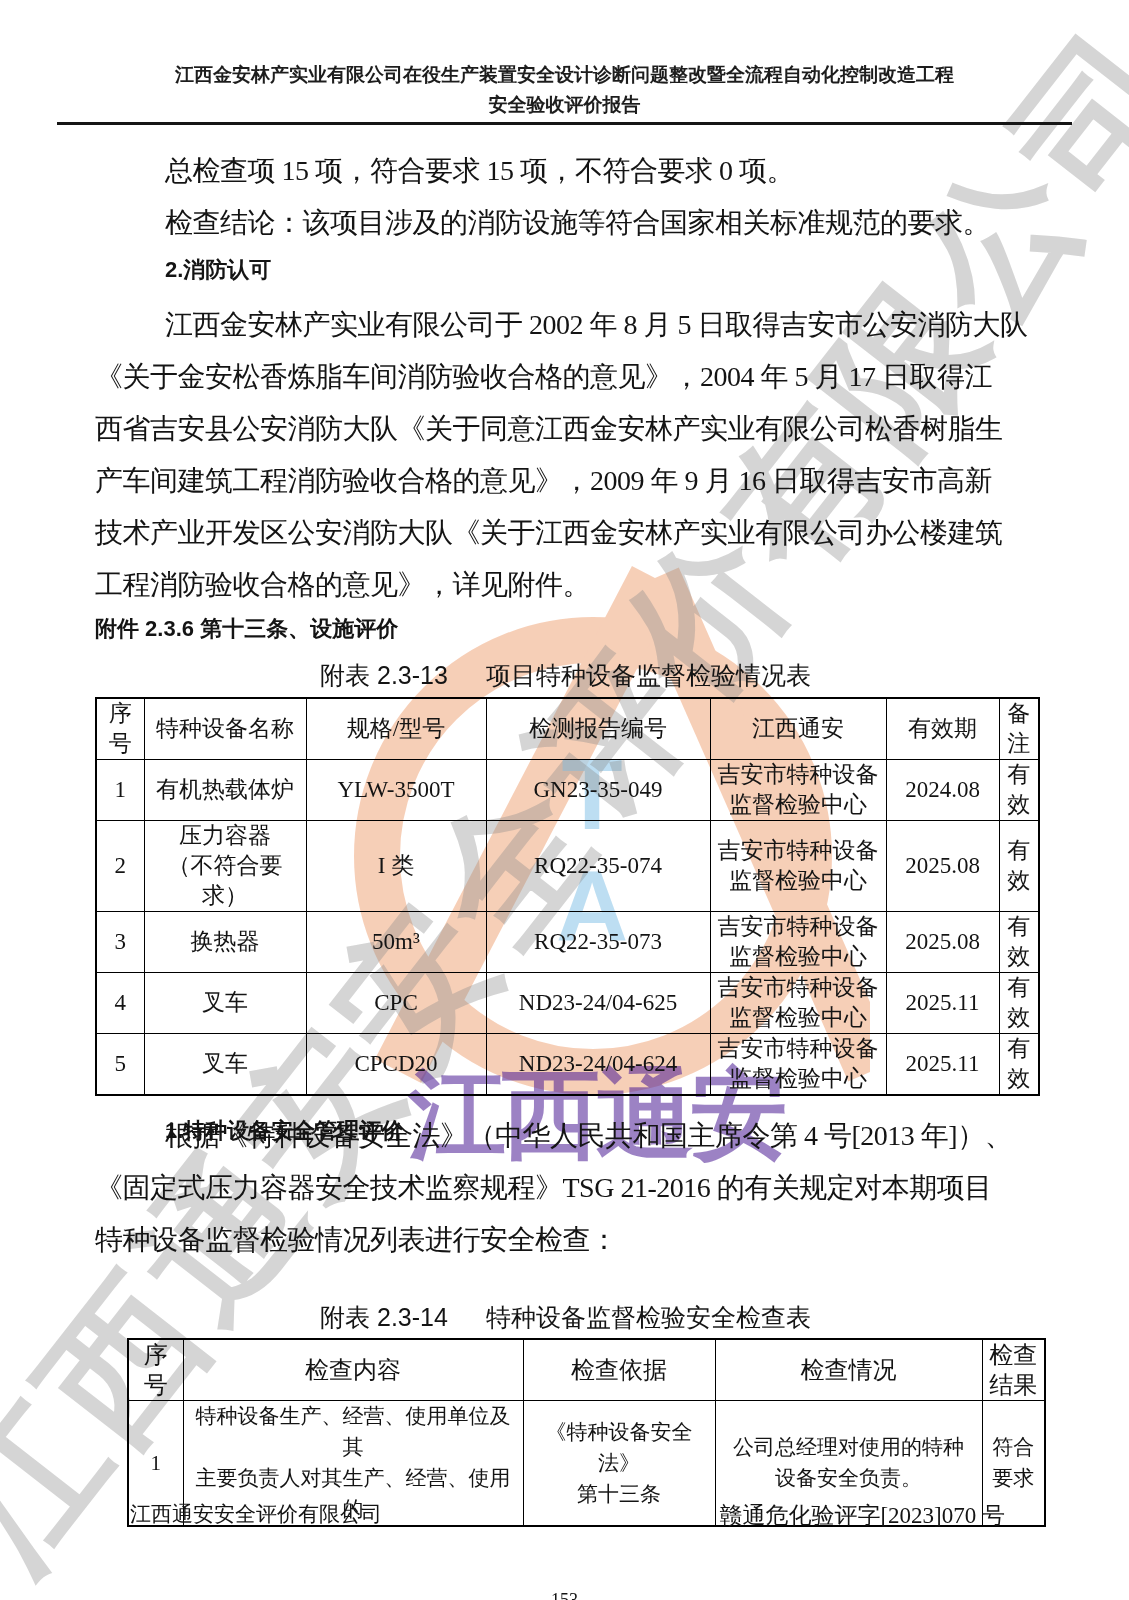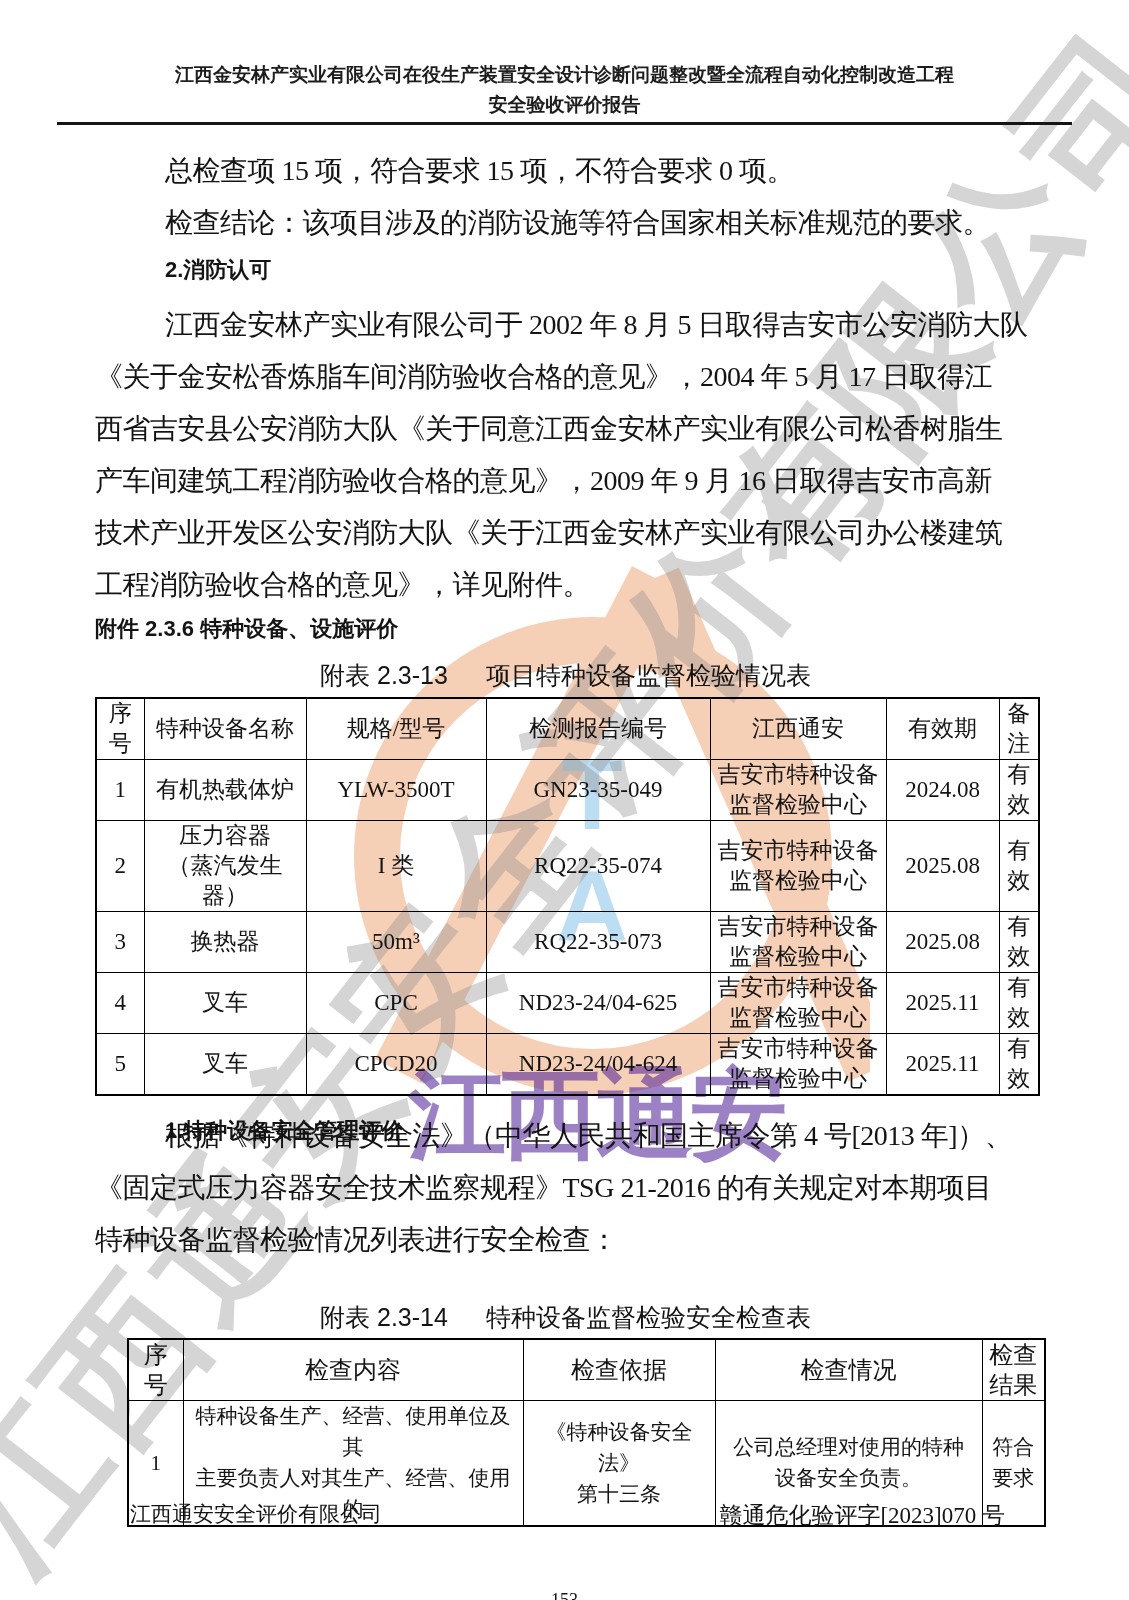--- a/index.html
+++ b/index.html
@@ -96,21 +96,21 @@
 
   <div class="abs bodyblock" style="top:299px;">
     <div class="bline indent">江西金安林产实业有限公司于 2002 年 8 月 5 日取得吉安市公安消防大队</div>
     <div class="bline">《关于金安松香炼脂车间消防验收合格的意见》，2004 年 5 月 17 日取得江</div>
     <div class="bline">西省吉安县公安消防大队《关于同意江西金安林产实业有限公司松香树脂生</div>
     <div class="bline">产车间建筑工程消防验收合格的意见》，2009 年 9 月 16 日取得吉安市高新</div>
     <div class="bline">技术产业开发区公安消防大队《关于江西金安林产实业有限公司办公楼建筑</div>
     <div class="bline">工程消防验收合格的意见》，详见附件。</div>
   </div>
 
-  <div class="abs bodyblock h-sans" style="top:609px;">附件 2.3.6 特种设备、设施评价</div>
+  <div class="abs bodyblock h-sans" style="top:609px;">附件 2.3.6 第十三条、设施评价</div>
 
   <div class="abs caption" style="top:658px;">
     <span class="capno">附表 2.3-13</span><span>项目特种设备监督检验情况表</span>
   </div>
 
   <table id="table1" class="abs doc" style="left:95px;top:697px;width:943px;">
     <colgroup>
       <col style="width:48px">
         <col style="width:162px">
         <col style="width:180px">
@@ -138,21 +138,21 @@
       <td>GN23-35-049</td>
       <td class="pre">吉安市特种设备
 监督检验中心</td>
       <td>2024.08</td>
       <td class="pre">有
 效</td>
     </tr>
     <tr style="height:60px">
       <td>2</td>
       <td class="pre">压力容器
-（蒸汽发生器）</td>
+（不符合要求）</td>
       <td>I 类</td>
       <td>RQ22-35-074</td>
       <td class="pre">吉安市特种设备
 监督检验中心</td>
       <td>2025.08</td>
       <td class="pre">有
 效</td>
     </tr>
     <tr style="height:57px">
       <td>3</td>

